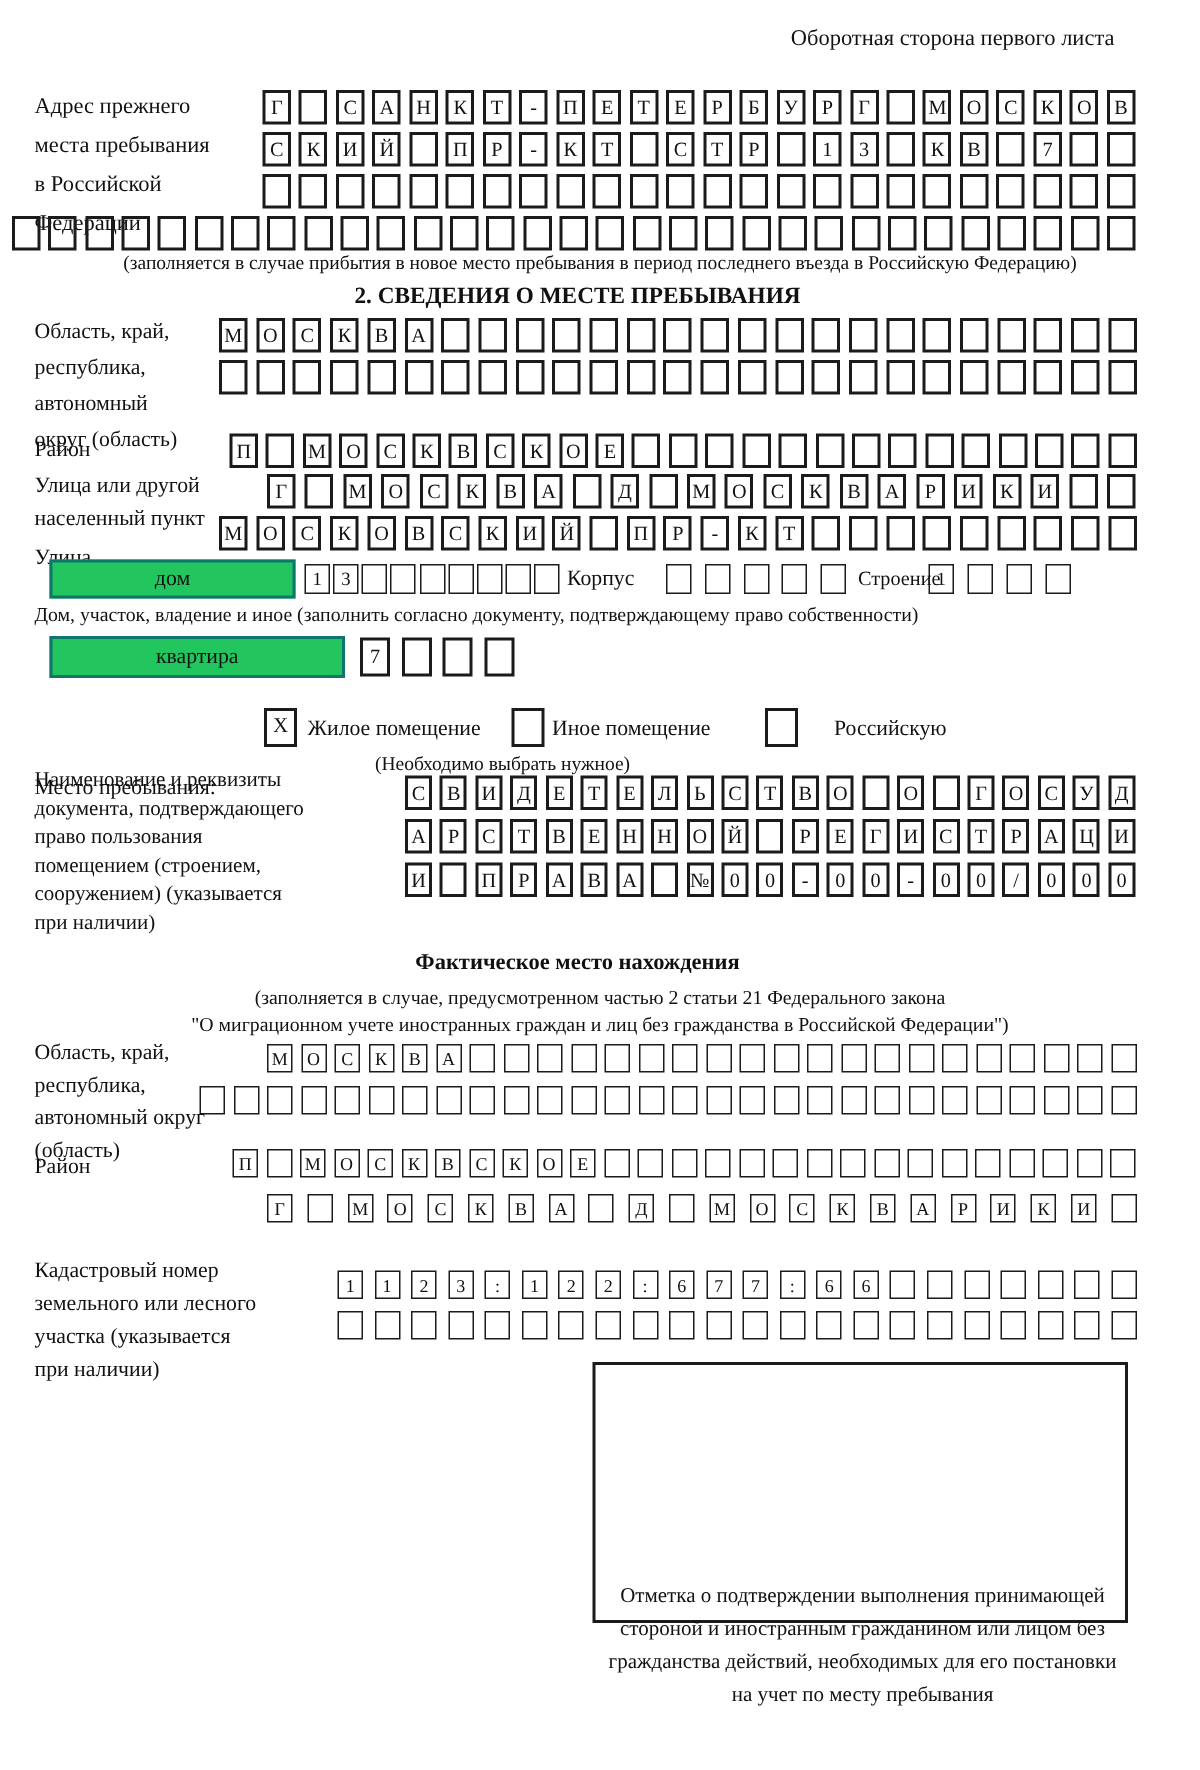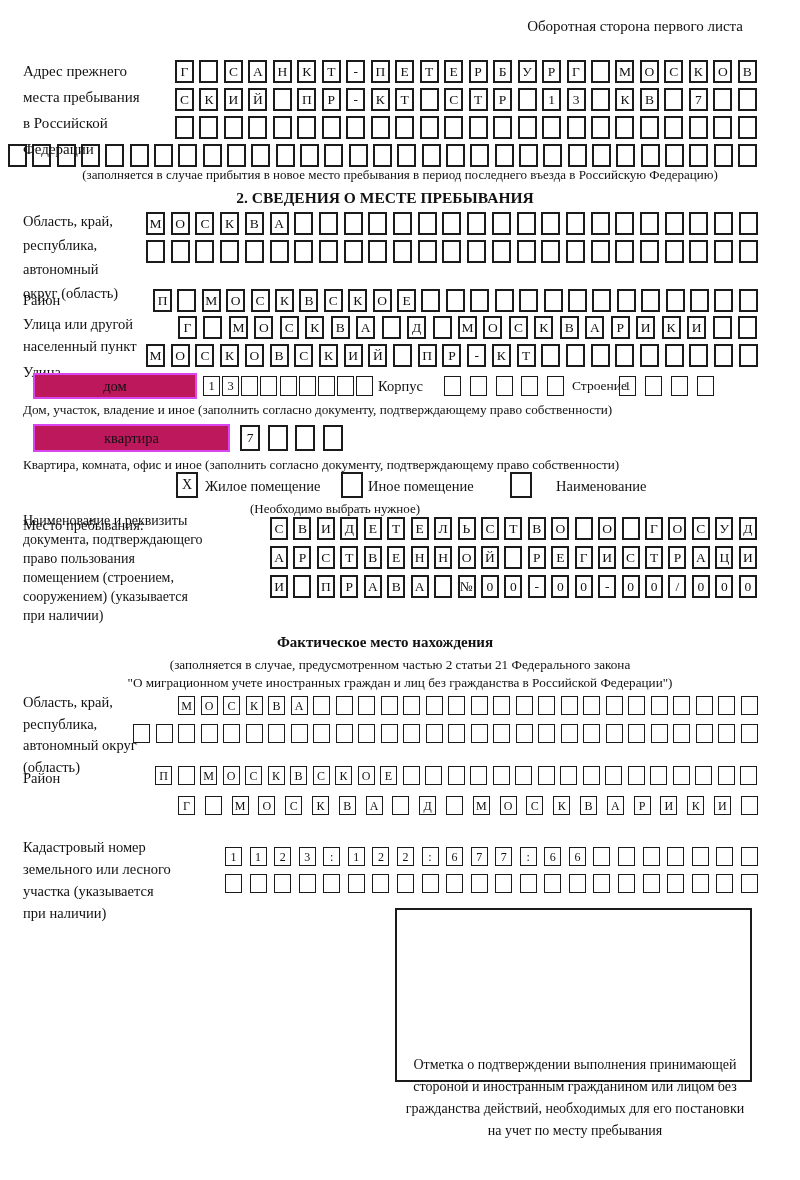--- a/index.html
+++ b/index.html
@@ -10,22 +10,22 @@
   .caption{position:absolute;font-size:13px;}
   .center{left:0;width:770px;text-align:center;}
   .sec-title{position:absolute;left:0;width:770px;text-align:center;font-weight:bold;font-size:15.5px;}
   .grid{position:absolute;display:flex;justify-content:space-between;}
   .cell{box-sizing:border-box;flex:0 0 auto;width:19px;height:23px;border:2px solid #1b1b1b;
         display:flex;align-items:center;justify-content:center;font-size:13.5px;line-height:1;}
   .grid.sm .cell{width:17px;height:19px;border-width:1.5px;font-size:12px;}
   .grid.dm .cell{width:17px;height:20px;border-width:1.5px;font-size:12.5px;}
   .grid.kv .cell{width:20px;height:26px;}
   .grid.doc .cell{width:18px;height:23px;}
-  .wbox{position:absolute;box-sizing:border-box;border:2px solid #d946ef;
-        display:flex;align-items:center;justify-content:center;font-size:14.5px;background:#be185d;}
+  .wbox{position:absolute;box-sizing:border-box;border:2px solid #0f766e;
+        display:flex;align-items:center;justify-content:center;font-size:14.5px;background:#22c55e;}
   .cb{position:absolute;box-sizing:border-box;width:22px;height:26px;border:2px solid #1b1b1b;
       display:flex;align-items:center;justify-content:center;font-size:14px;}
   .stamp{position:absolute;box-sizing:border-box;border:2px solid #1b1b1b;background:#fff;}
 </style>
 </head>
 <body>
 
 <div id="form">
 
   <div class="ilbl" style="top:18px;right:57px;font-size:15px;">Оборотная сторона первого листа</div>
@@ -323,29 +323,28 @@
     </div>
   <div class="caption" style="left:23px;top:402px;font-size:13.2px;">Дом, участок, владение и иное (заполнить согласно документу, подтверждающему право собственности)</div>
 
   <div class="wbox" style="left:33px;top:424px;width:197px;height:28px;">квартира</div>
   <div class="grid kv" style="left:240px;top:425px;width:103px;">
       <span class="cell">7</span>
       <span class="cell"></span>
       <span class="cell"></span>
       <span class="cell"></span>
     </div>
-  <div class="caption" style="left:23px;top:457px;font-size:13.2px;">Квартира, комната, офис и иное (заполнить согласно документу, подтверждающему право собственности)</div>
 
   <div class="ilbl" style="left:23px;top:478px;margin-top:39px;">Место пребывания:</div>
   <div class="cb" style="left:176px;top:472px;">X</div>
   <div class="ilbl" style="left:205px;top:478px;">Жилое помещение</div>
   <div class="cb" style="left:341px;top:472px;"></div>
   <div class="ilbl" style="left:368px;top:478px;">Иное помещение</div>
   <div class="cb" style="left:510px;top:472px;"></div>
-  <div class="ilbl" style="left:556px;top:478px;">Наименование</div>
+  <div class="ilbl" style="left:556px;top:478px;">Российскую</div>
   <div class="caption" style="left:150px;top:501px;width:370px;text-align:center;">(Необходимо выбрать нужное)</div>
 
   <div class="lbl" style="left:23px;top:511px;line-height:19px;font-size:14px;">Наименование и реквизиты
 документа, подтверждающего
 право пользования
 помещением (строением,
 сооружением) (указывается
 при наличии)</div>
   <div class="grid doc" style="left:270px;top:517px;width:487px;">
       <span class="cell">С</span>

